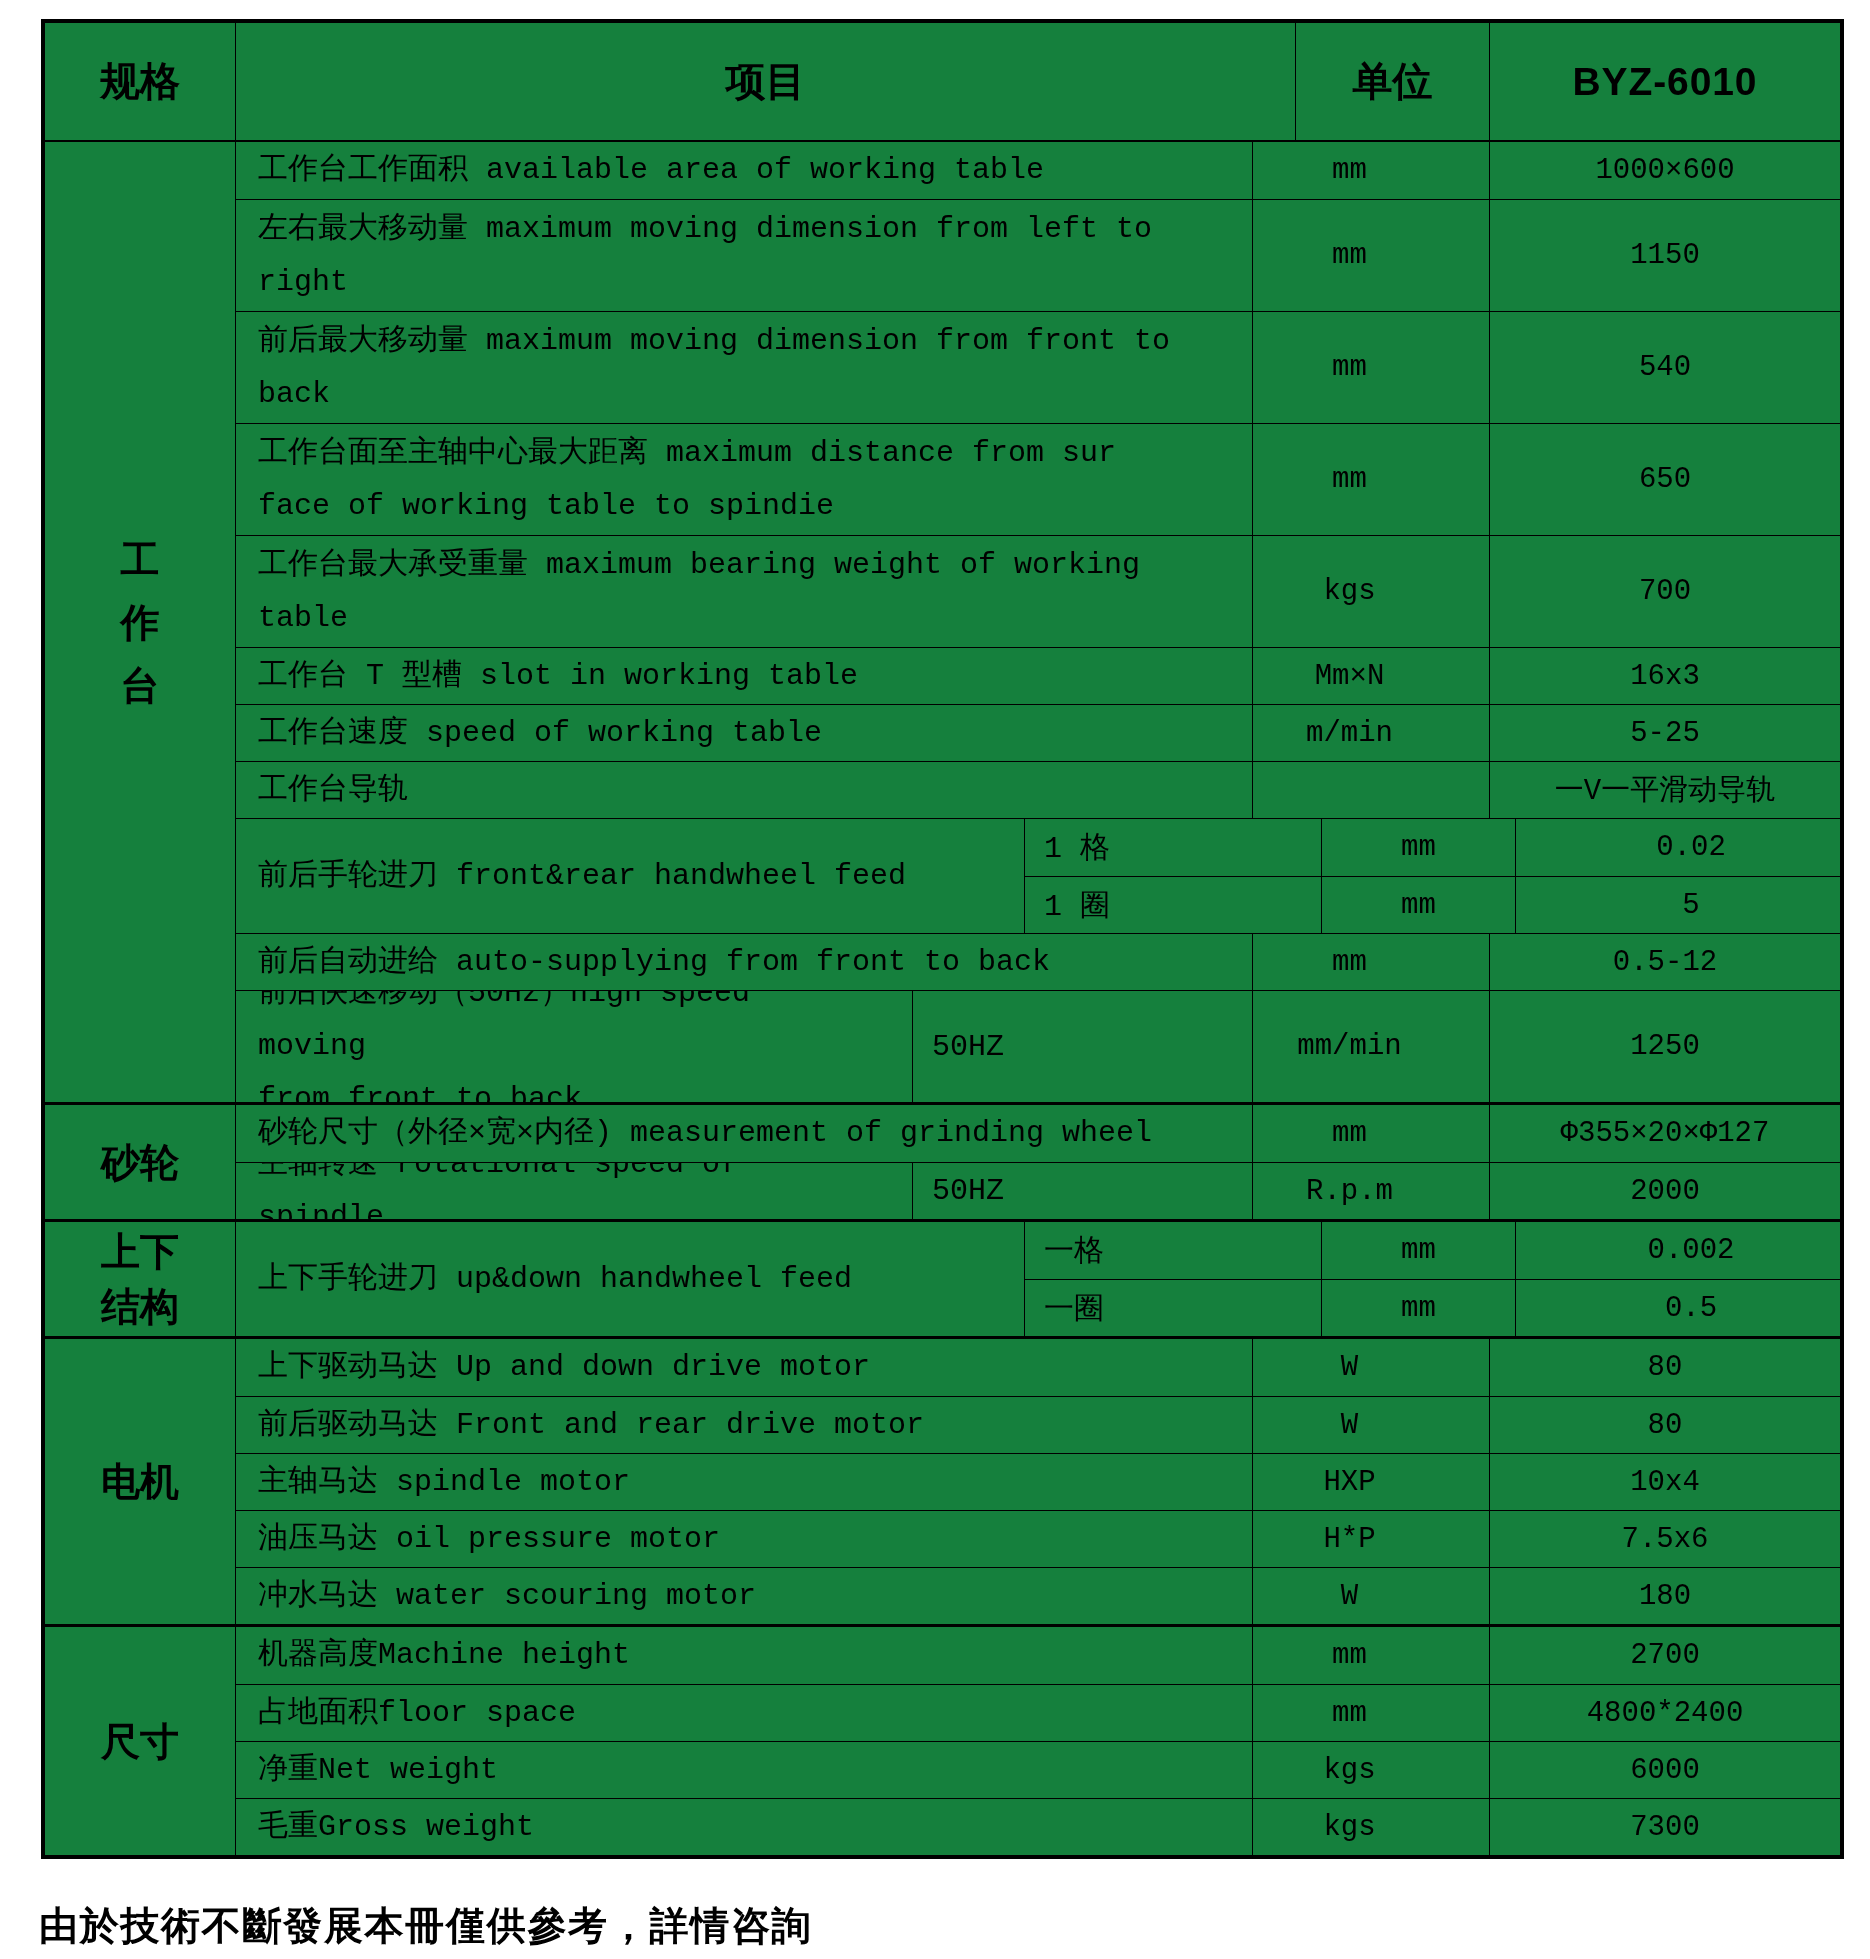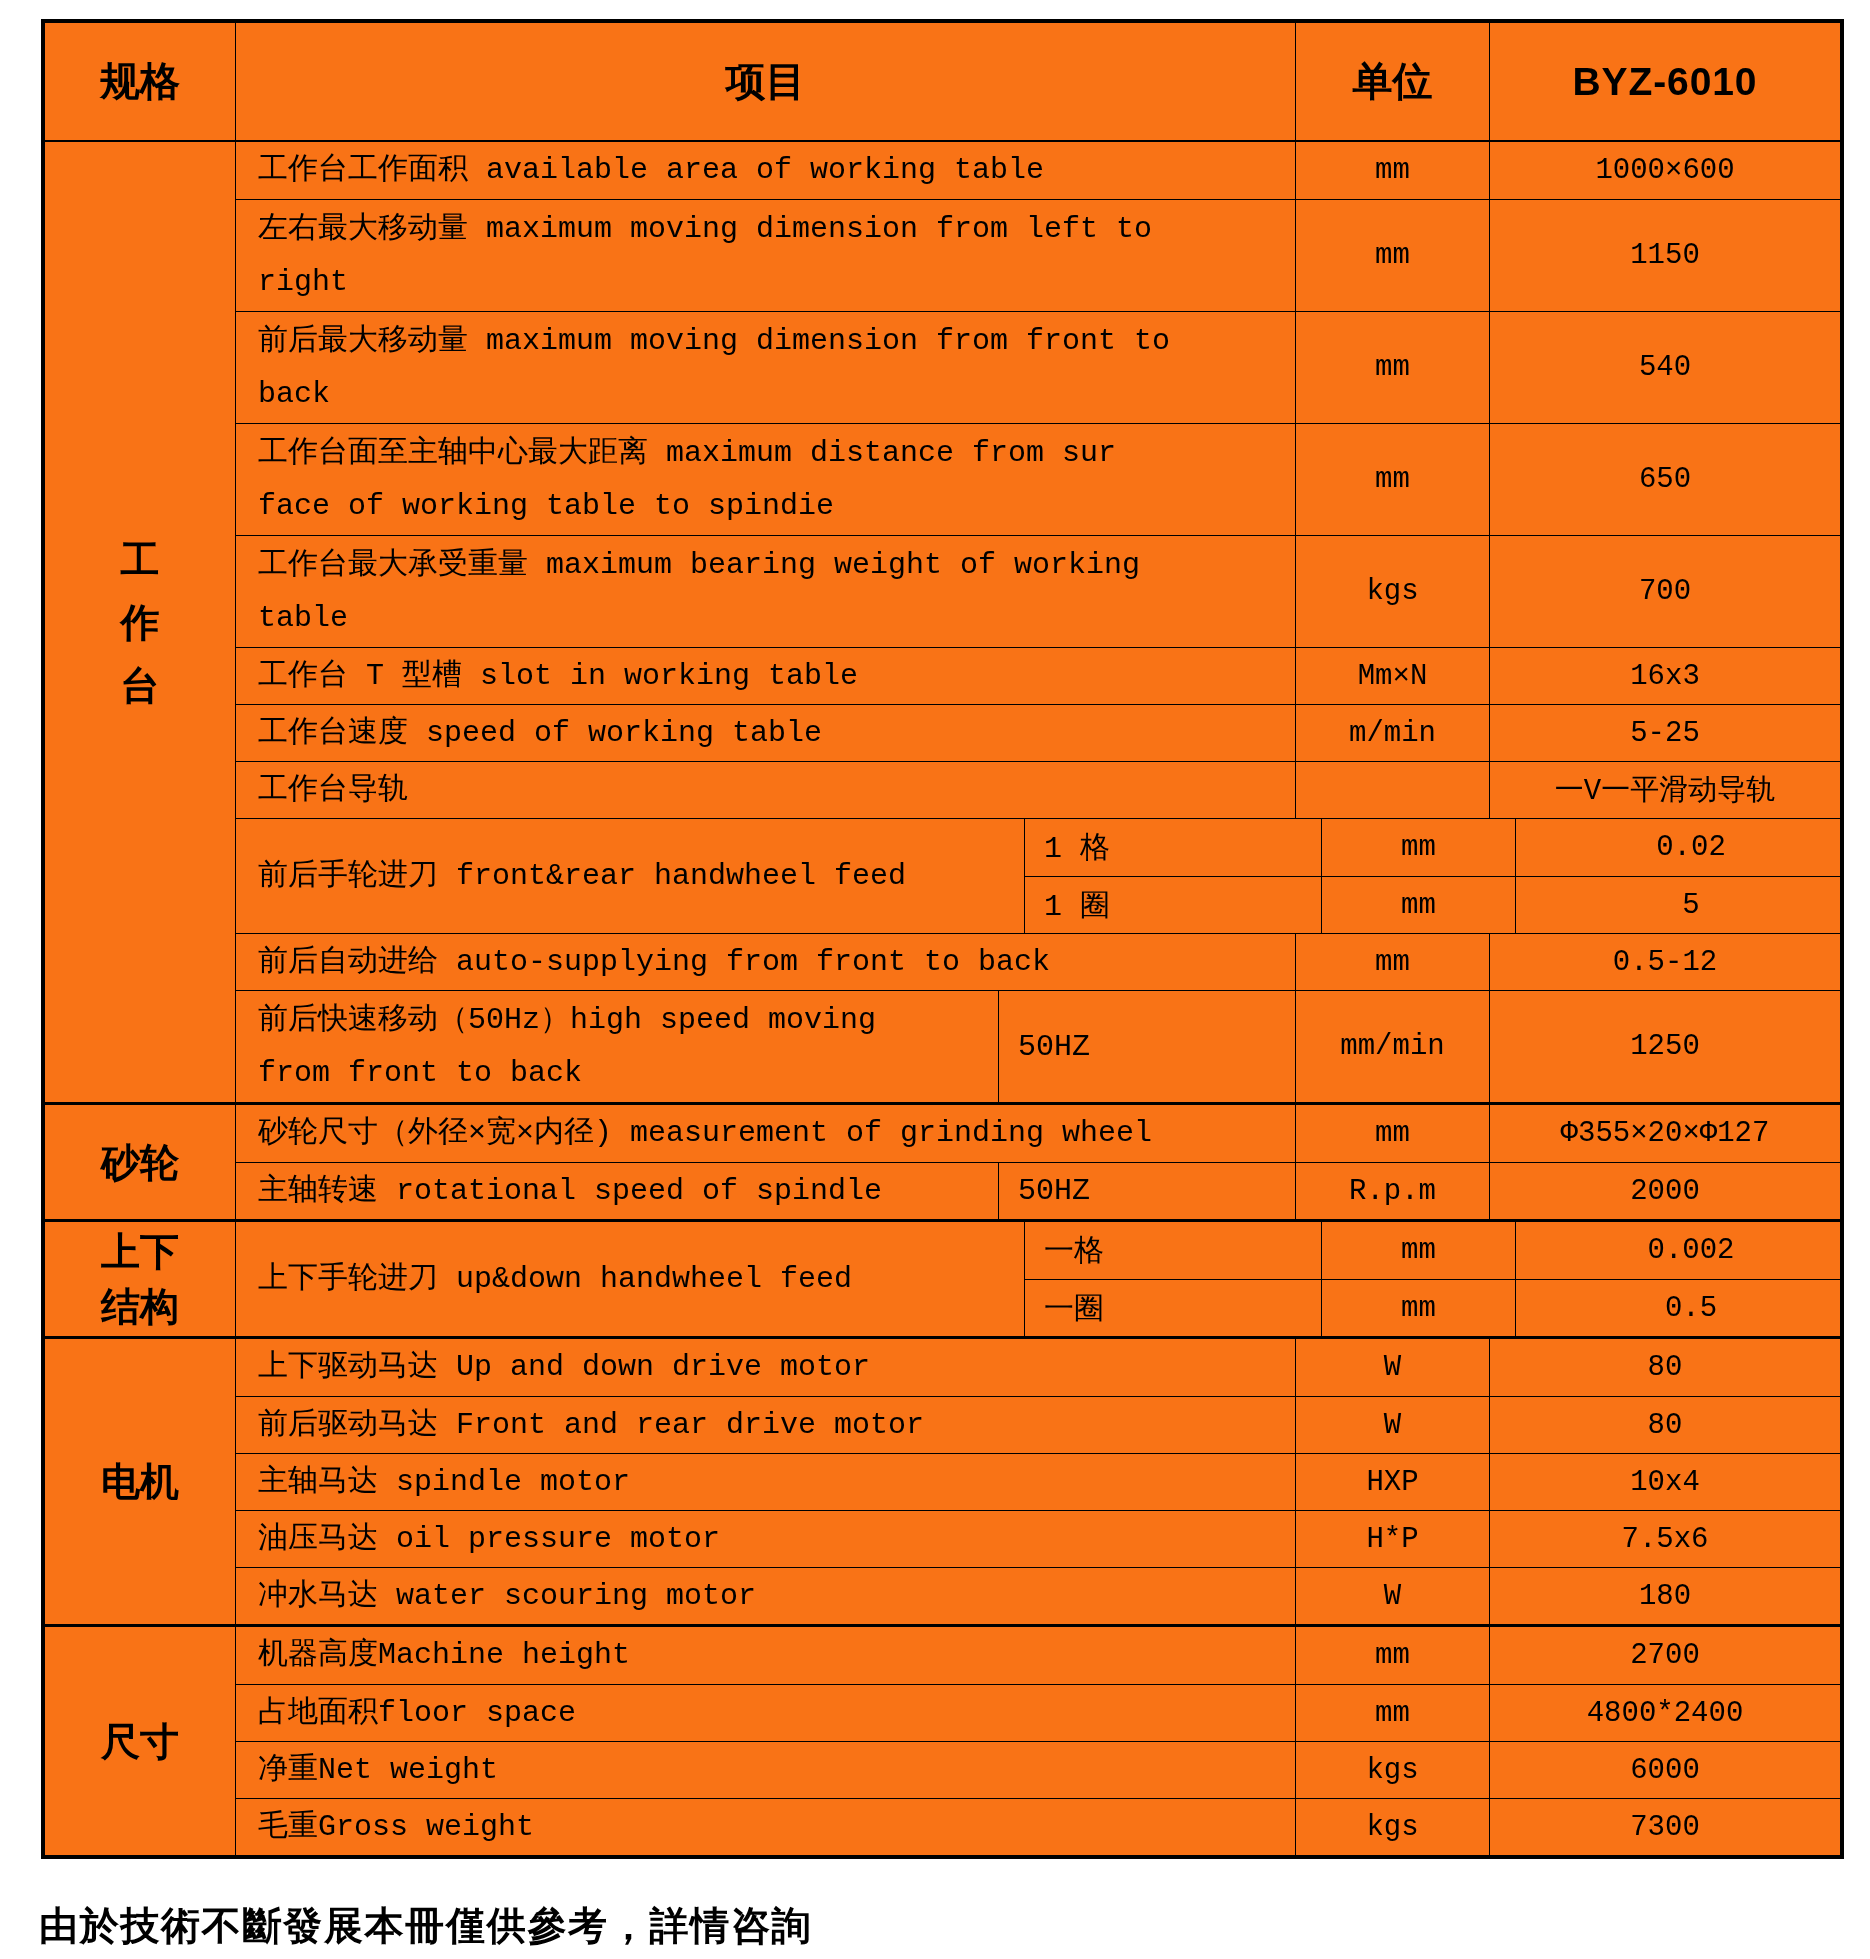--- a/index.html
+++ b/index.html
@@ -4,21 +4,21 @@
 <style>
   * { box-sizing: border-box; margin: 0; padding: 0; }
   html, body { background: #ffffff; }
   body {
     width: 1871px; height: 1960px; position: relative;
     font-family: "Liberation Mono", "DejaVu Sans Mono", monospace;
     color: #000;
   }
   .table-wrap {
     position: absolute; left: 41px; top: 19px; width: 1803px;
-    border: 4.3px solid #000; background: #f97316;
+    border: 4.3px solid #000; background: #15803d;
   }
   
   .header-row { display: flex; height: 119px; border-bottom: 2.6px solid #000; }
   .hcell {
     display: flex; align-items: center; justify-content: center;
     font-family: "Liberation Sans", "DejaVu Sans", sans-serif;
     font-weight: 700; font-size: 40px;
   }
   .spec-w { width: 190px; flex: none; }
   .item-h { flex: 1; border-left: 1.7px solid #000; }
@@ -29,21 +29,21 @@
   .group { display: flex; }
   .group + .group { border-top: 3.4px solid #000; }
   .spec-label {
     width: 190px; flex: none;
     display: flex; flex-direction: column; align-items: center; justify-content: center;
     font-family: "Liberation Sans", "DejaVu Sans", sans-serif;
     font-weight: 700; font-size: 39px; text-align: center; line-height: 55px;
   }
   .spec-label.vert { line-height: 63px; }
   .group-rows { flex: 1; border-left: 1.7px solid #000; display: flex; flex-direction: column; }
-  .row { display: flex; }
+  .row { display: flex; gap: 43px; }
   .row + .row { border-top: 1.7px solid #000; justify-content: flex-end; }
   .row-1l { height: 57px; }
   .row-2l { height: 112px; }
   .item-cell {
     flex: 1; display: flex; flex-direction: column; justify-content: center;
     padding-left: 22px; font-size: 30px; line-height: 53px; overflow: hidden;
   }
   .unit-cell {
     width: 194px; flex: none; border-left: 1.7px solid #000;
     display: flex; align-items: center; justify-content: center; font-size: 29px;

